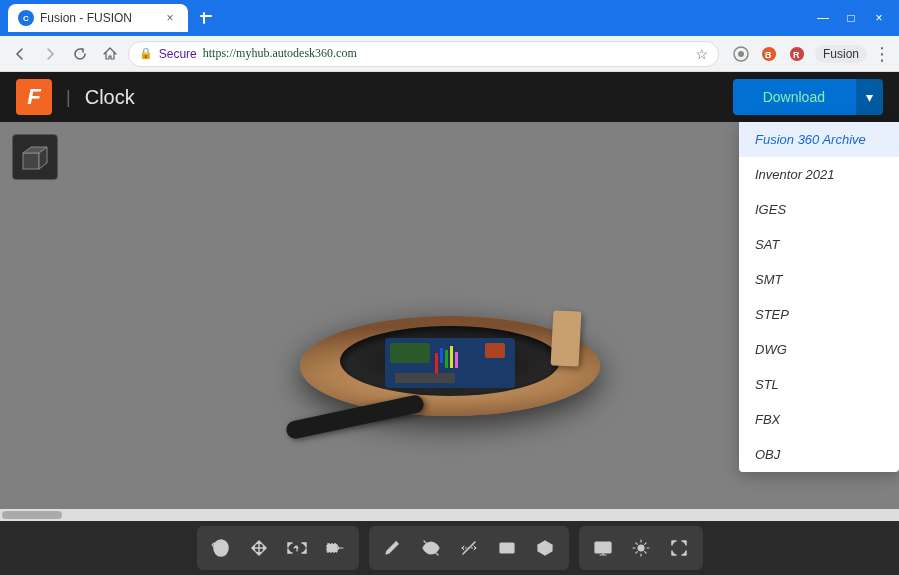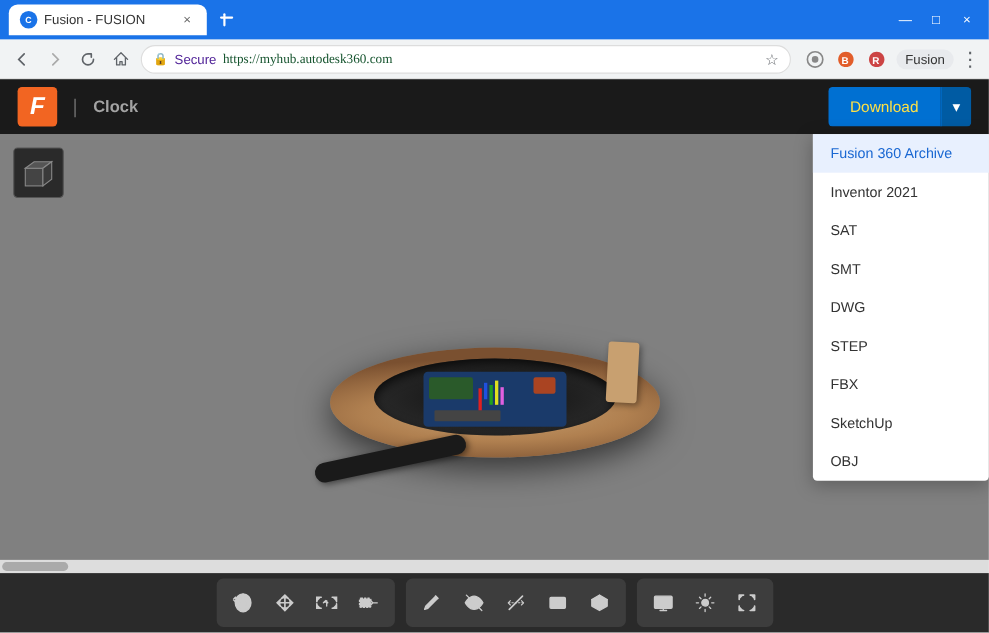--- a/index.html
+++ b/index.html
@@ -83,28 +83,28 @@
       position: relative;
       z-index: 10;
     }
     .app-logo {
       width: 36px; height: 36px;
       background: #f26522;
       border-radius: 4px;
       display: flex; align-items: center; justify-content: center;
       color: white; font-size: 22px; font-weight: bold; font-style: italic;
     }
-    .app-title { color: #a3a3a3; font-size: 15px; font-weight: 700; }
+    .app-title { color: #e5e5e5; font-size: 20px; font-weight: 400; }
     .header-spacer { flex: 1; }
     .download-btn-group { display: flex; align-items: center; border-radius: 4px; overflow: hidden; }
     .download-btn {
       background: #0070d2;
-      color: #fde047;
+      color: #86efac;
       border: none;
-      padding: 8px 20px;
+      padding: 8px 30px;
       font-size: 14px;
       cursor: pointer;
       height: 36px;
       display: flex; align-items: center;
     }
     .download-arrow {
       background: #005ba3;
       color: #fff;
       border: none;
       padding: 8px 10px;
@@ -125,20 +125,21 @@
       min-width: 160px;
       z-index: 100;
       border-radius: 0 0 4px 4px;
     }
     .dropdown-item {
       padding: 10px 16px;
       font-size: 13px;
       color: #333;
       cursor: pointer;
       white-space: nowrap;
+      font-style: italic;
     }
     .dropdown-item.active { background: #e8f0fe; color: #1967d2; }
 
     
     .viewport {
       flex: 1;
       background: #808080;
       position: relative;
       overflow: hidden;
     }
@@ -296,26 +297,27 @@
     <div class="download-btn-group">
       <button class="download-btn">Download</button>
       <button class="download-arrow">
         <span>▾</span>
       </button>
     </div>
 
     <div class="dropdown-menu">
       <div class="dropdown-item active">Fusion 360 Archive</div>
       <div class="dropdown-item">Inventor 2021</div>
+      <div class="dropdown-item">IGES</div>
       <div class="dropdown-item">SAT</div>
       <div class="dropdown-item">SMT</div>
+      <div class="dropdown-item">STEP</div>
       <div class="dropdown-item">DWG</div>
-      <div class="dropdown-item">STEP</div>
+      <div class="dropdown-item">STL</div>
       <div class="dropdown-item">FBX</div>
-      <div class="dropdown-item">SketchUp</div>
       <div class="dropdown-item">OBJ</div>
     </div>
   </div>
 
   <div class="viewport">
 
     <div class="viewport-cube">
       <svg class="cube-svg" viewBox="0 0 28 28" fill="none" xmlns="http://www.w3.org/2000/svg">
         <rect x="2" y="10" width="16" height="16" fill="#444" stroke="#888" stroke-width="1"></rect>
         <polygon points="2,10 10,4 26,4 18,10" fill="#555" stroke="#888" stroke-width="1"></polygon>

